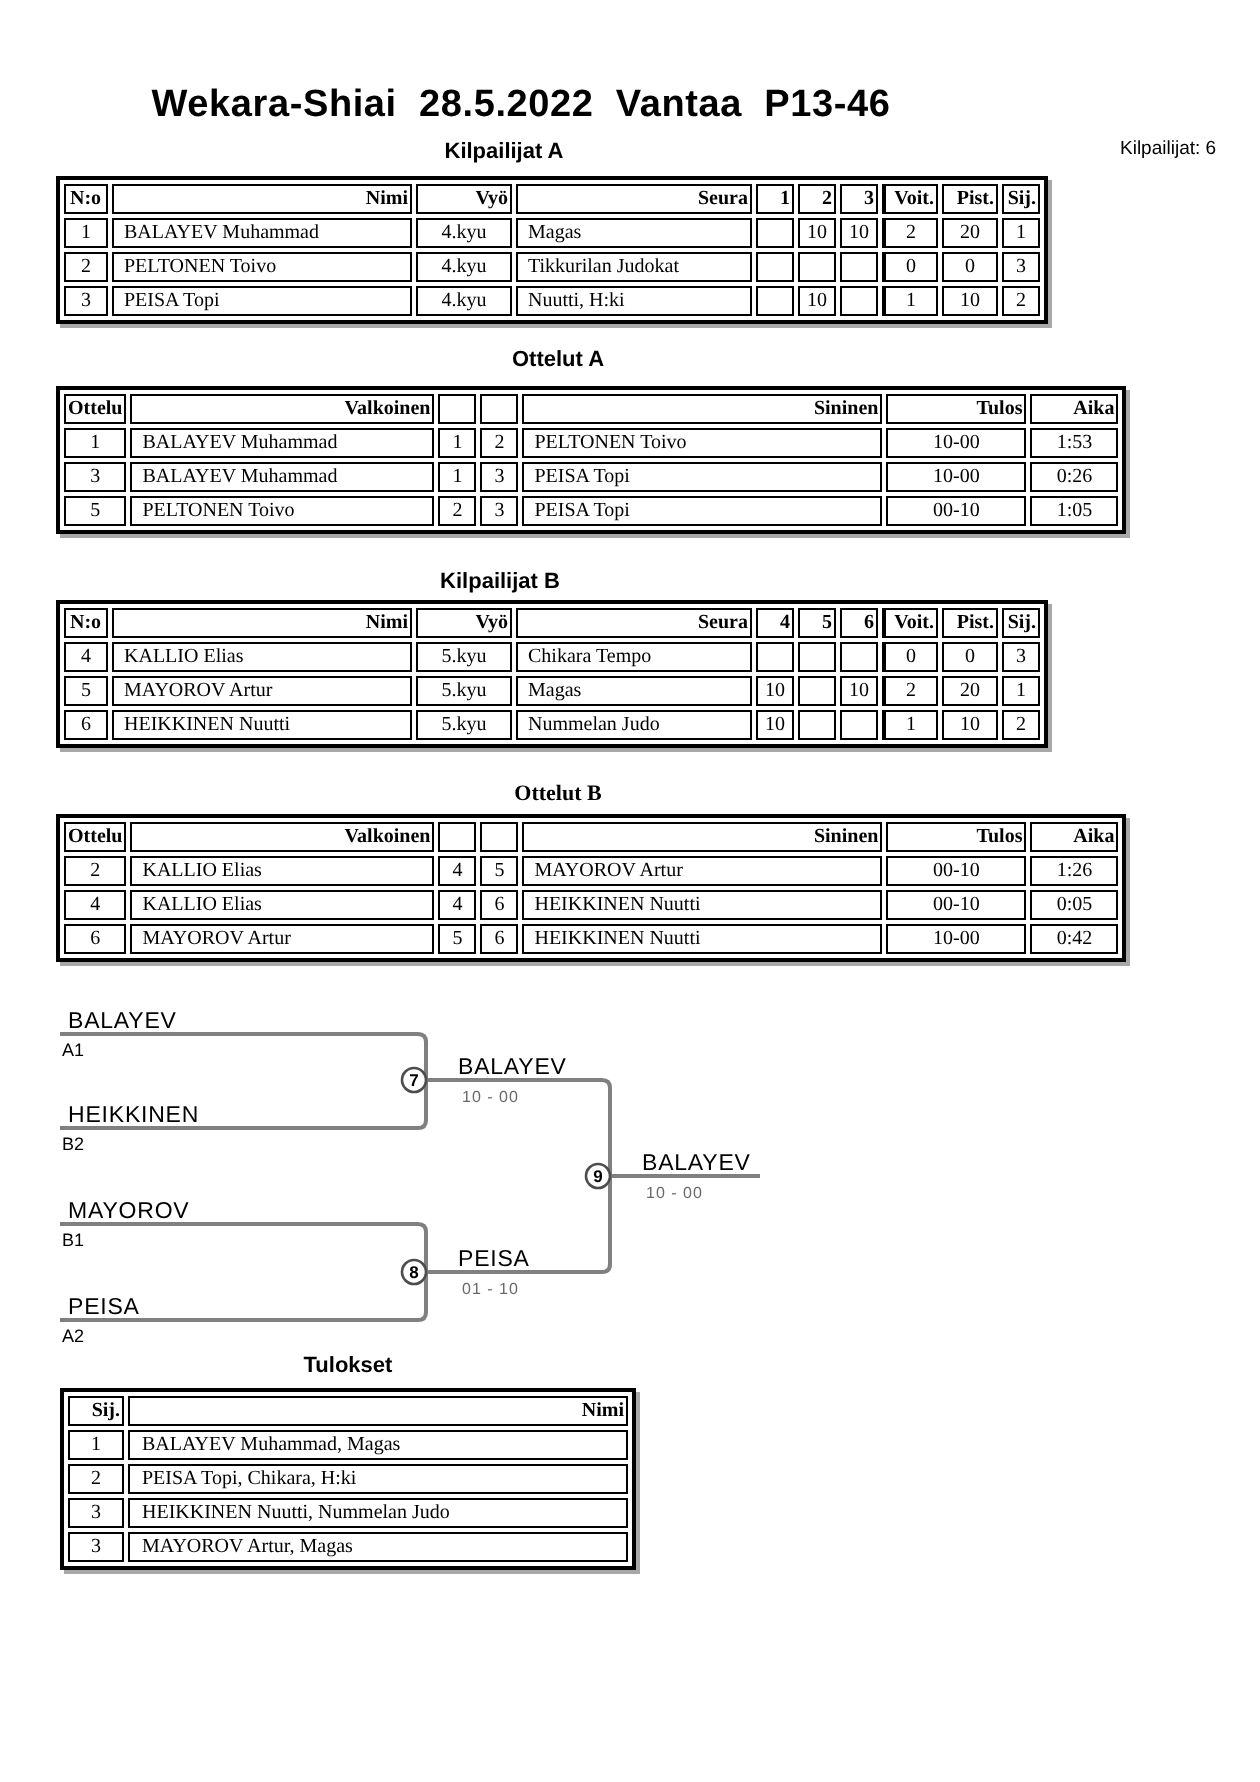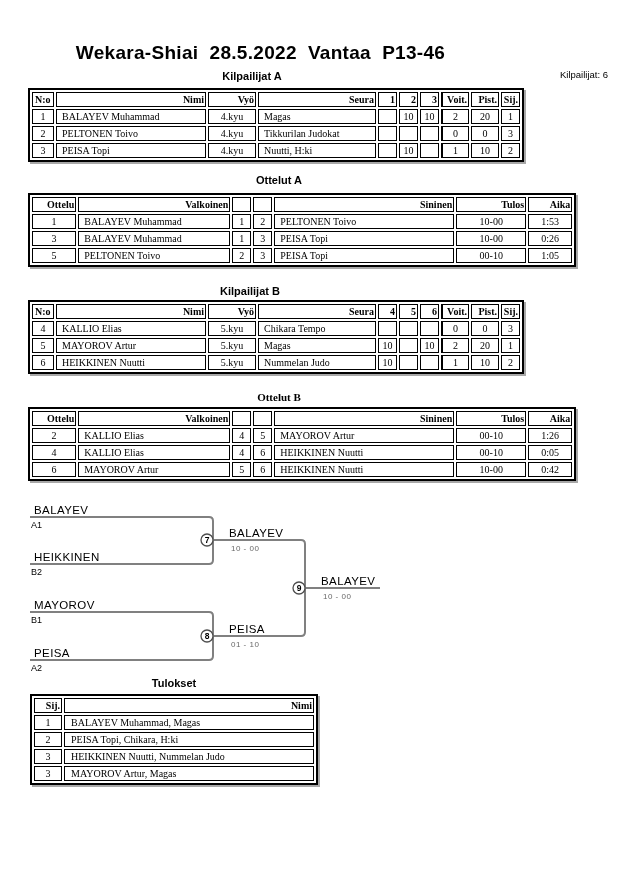--- a/index.html
+++ b/index.html
@@ -32,21 +32,21 @@
   }
   table.sheet th { font-weight:bold; text-align:right; padding:0 1px; }
 
   
   .tk th:first-child { text-align:left; padding-left:2px; }
   .tk td:nth-child(1), .tk td:nth-child(3), .tk td:nth-child(n+5) { text-align:center; }
   .tk td:nth-child(2), .tk td:nth-child(4) { text-align:left; padding:0 5px; }
   .tk th:nth-child(8), .tk td:nth-child(8) { border-left-width:2px; }
 
   
-  .to th:first-child { text-align:right; overflow:visible; padding-left:14px; }
+  .to th:first-child { text-align:right; overflow:visible; padding-left:1px; }
   .to td:nth-child(1), .to td:nth-child(3), .to td:nth-child(4),
   .to td:nth-child(6), .to td:nth-child(7) { text-align:center; }
   .to td:nth-child(2), .to td:nth-child(5) { text-align:left; padding:0 5px; }
 
   
   .tt td, .tt th { height:15px; line-height:15px; font-size:10.5px; }
   .tt td:nth-child(1) { text-align:center; }
   .tt td:nth-child(2) { text-align:left; padding:0 6px; }
 
   

